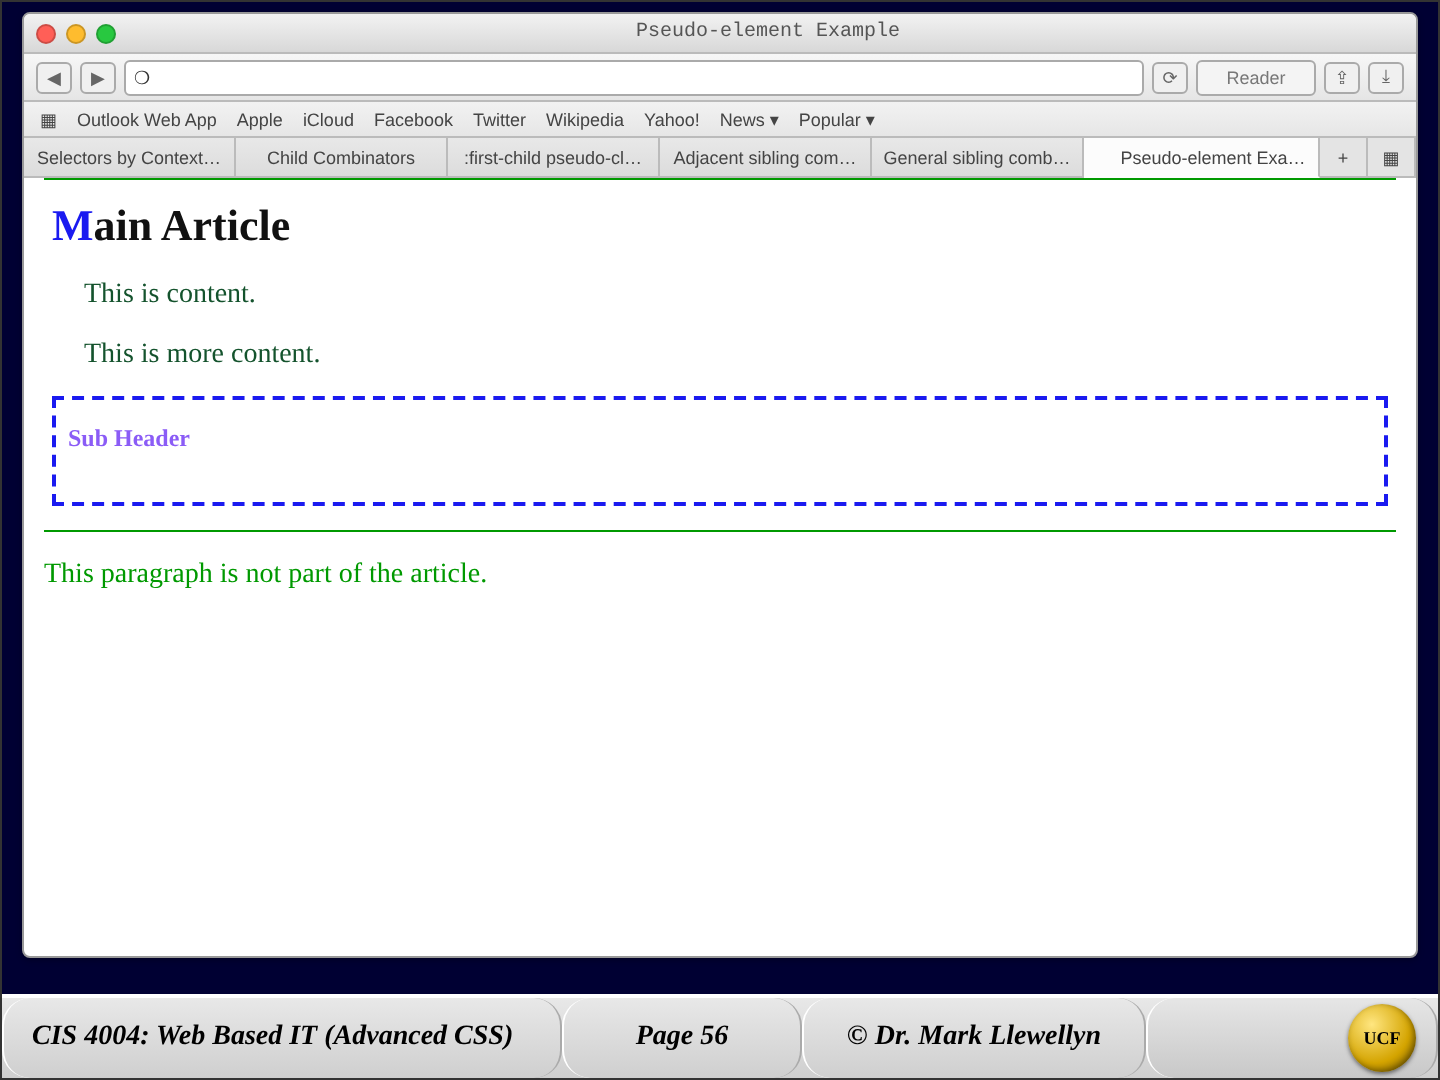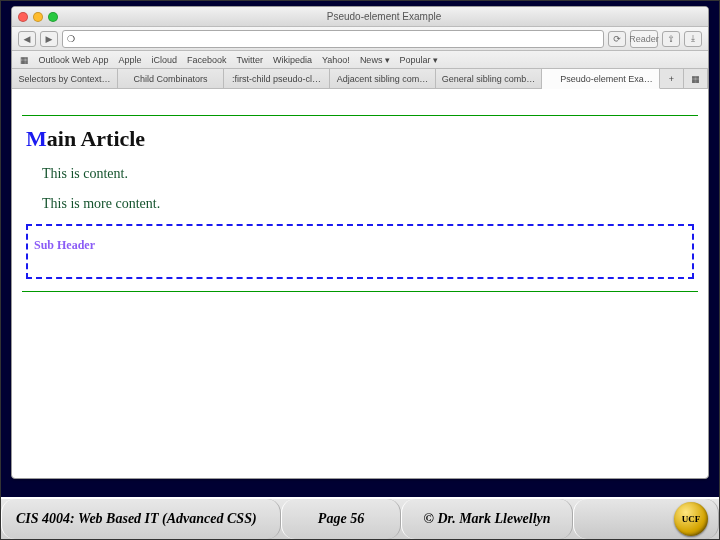--- a/index.html
+++ b/index.html
@@ -29,21 +29,21 @@
     overflow: hidden;
     box-shadow: 0 1px 3px rgba(0,0,0,.3);
   }
   .titlebar {
     height: 20px;
     background: linear-gradient(#f2f2f2,#d8d8d8);
     border-bottom: 1px solid #bbb;
     display: flex;
     align-items: center;
     padding: 0 6px;
-    font-family: Liberation Sans, sans-serif;
+    font-family: Liberation Mono, monospace;
     font-size: 10px;
     color: #555;
   }
   .traffic { display: flex; gap: 5px; margin-right: 8px; }
   .dot { width: 10px; height: 10px; border-radius: 50%; border: 1px solid rgba(0,0,0,.2); }
   .dot.red { background: #ff5f57; }
   .dot.yellow { background: #febc2e; }
   .dot.green { background: #28c840; }
   .title-center { flex:1; text-align:center; }
   .toolbar {
@@ -78,21 +78,21 @@
     padding: 0 4px;
     display: flex;
     align-items: center;
     font-size: 9px;
     color: #333;
     overflow: hidden;
     white-space: nowrap;
   }
   .url-icon { margin-right:3px; font-size:9px; }
   .readerbtn {
-    width: 28px; height:18px; border:1px solid #aaa; border-radius:3px;
+    width: 60px; height:18px; border:1px solid #aaa; border-radius:3px;
     background:#f4f4f4; display:flex;align-items:center;justify-content:center;
     font-size:9px; color:#777;
   }
   .bookbar {
     height: 18px;
     background: linear-gradient(#f2f2f2,#e6e6e6);
     border-bottom: 1px solid #bbb;
     display: flex;
     align-items: center;
     gap: 10px;
@@ -124,21 +124,21 @@
   }
   .tab.active { background: #fcfcfc; border-bottom: 1px solid #fcfcfc; margin-bottom:-1px;padding-left:16px; }
   .tabend { width: 24px; display:flex;align-items:center;justify-content:center;border-right:1px solid #bbb;background:#e4e4e4;}
   .content {
     position: absolute;
     top: 82px;
     left: 0;
     right: 0;
     bottom: 0;
     overflow: hidden;
-    padding: 26px 10px;
+    padding: 0 10px;
     font-family: "Times New Roman", serif;
   }
   .article {
     border-top: 1px solid #009900;
     border-bottom: 1px solid #009900;
     padding: 10px 4px 12px 4px;
   }
   h1.main {
     font-size: 22px;
     font-weight: bold;
@@ -256,20 +256,21 @@
       <div class="article">
         <h1 class="main">
           <span class="fl">M</span><span>ain Article</span>
         </h1>
         <p class="green">This is content.</p>
         <p class="green greenlast">This is more content.</p>
         <div class="section">
           <h2 class="sub">Sub Header</h2>
         </div>
       </div>
+      <p class="outside">This paragraph is not part of the article.</p>
     </div>
 
   </div>
 
   <div class="footer">
     <div class="footer-cell fc-course">CIS 4004: Web Based IT (Advanced CSS)</div>
     <div class="footer-cell fc-page">Page 56</div>
     <div class="footer-cell fc-auth">© Dr. Mark Llewellyn</div>
     <div class="footer-cell fc-logo">
       <div class="logo">UCF</div>

